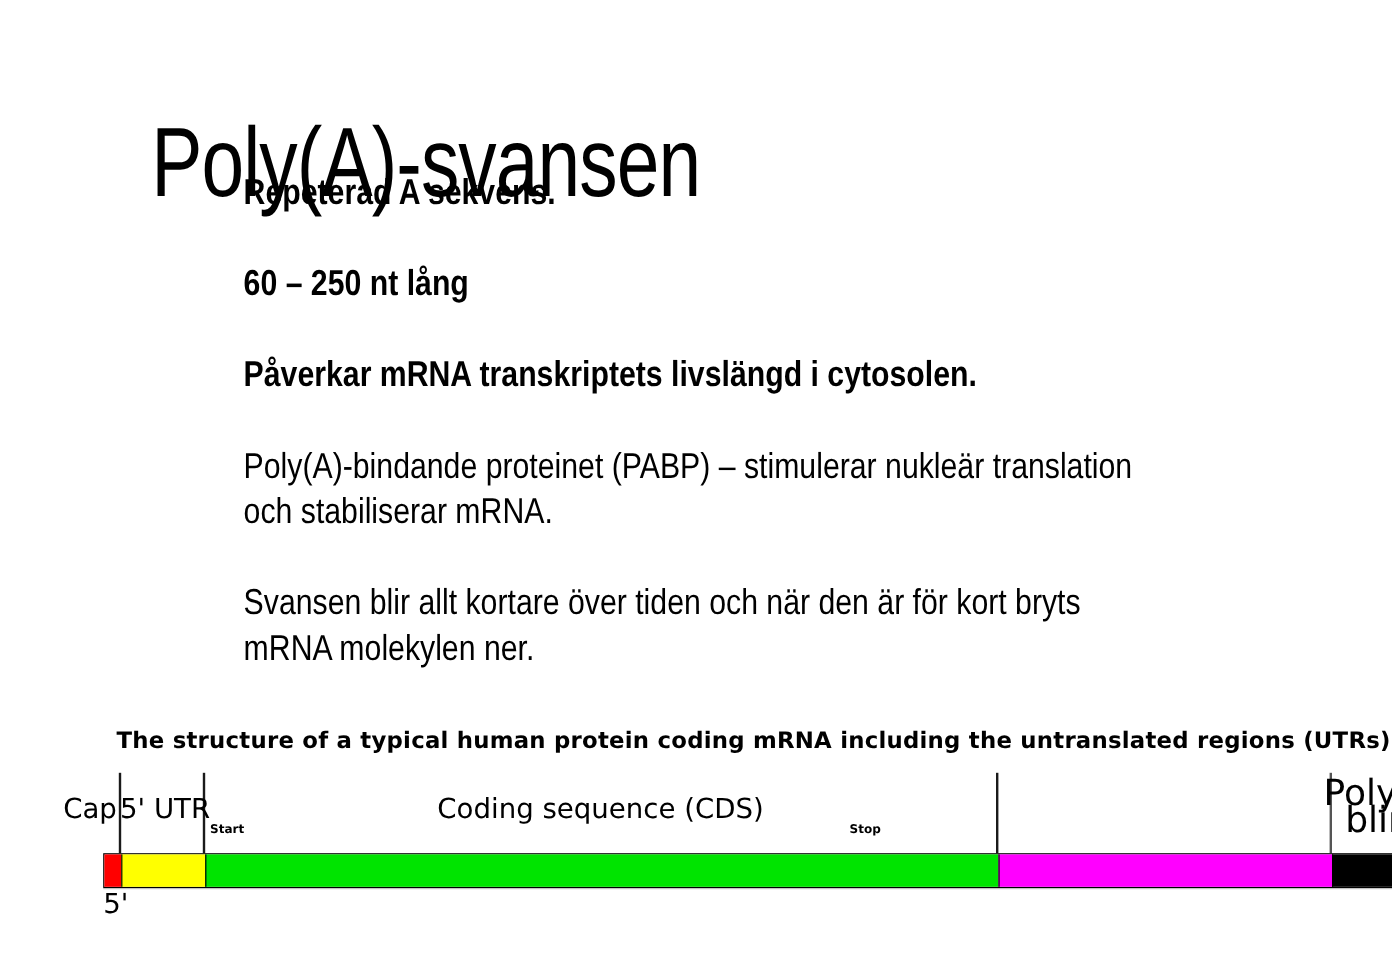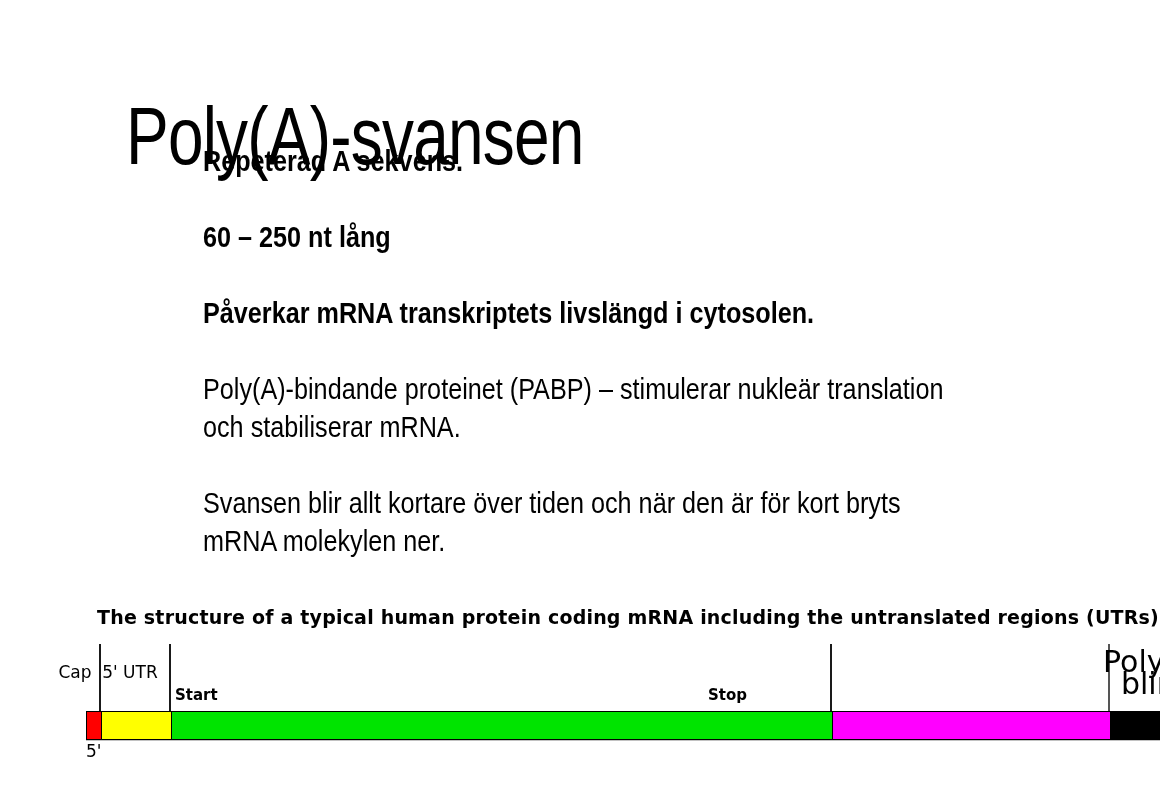--- a/index.html
+++ b/index.html
@@ -83,26 +83,26 @@
   }
   .mrna-bar .seg {
     height: 100%;
     box-sizing: border-box;
   }
   .mrna-bar .seg + .seg { border-left: 1px solid #000; }
 
   .fig-label {
     position: absolute;
     font-family: "DejaVu Sans", "Liberation Sans", sans-serif;
-    font-size: 17px;
+    font-size: 23px;
     color: #000;
     white-space: nowrap;
   }
   .fig-label.small {
-    font-size: 15px;
+    font-size: 10px;
     font-weight: 700;
   }
   .fig-label.centered { text-align: center; }
   .polya-label {
     line-height: 22px;
     font-size: 30px;
   }
 </style>
 </head>
 <body>
@@ -134,20 +134,21 @@
   <div class="fig-title">The structure of a typical human protein coding mRNA including the untranslated regions (UTRs)</div>
 
   <div class="vline" style="left:51px;"></div>
   <div class="vline" style="left:121px;"></div>
   <div class="vline" style="left:782px;"></div>
   <div class="vline" style="left:1060px; background:#555;"></div>
 
   <div class="fig-label centered" style="left:4px;   top:662px; width:46px;">Cap</div>
   <div class="fig-label centered" style="left:52px;  top:662px; width:60px;">5' UTR</div>
   <div class="fig-label small" style="left:127px; top:686px;">Start</div>
+  <div class="fig-label centered" style="left:122px; top:662px; width:661px;">Coding sequence (CDS)</div>
   <div class="fig-label small" style="left:660px; top:686px; width:118px; text-align:left;">Stop</div>
   <div class="fig-label centered polya-label" style="left:1055px; top:651px; width:84px;">
     <div>Poly-A</div>
     <div>blir</div>
   </div>
 
   <div class="mrna-bar">
     <div class="seg" style="width: 14px; background: rgb(255, 0, 0);"></div>
     <div class="seg" style="width: 70px; background: rgb(255, 255, 0);"></div>
     <div class="seg" style="width: 661px; background: rgb(0, 228, 0);"></div>

